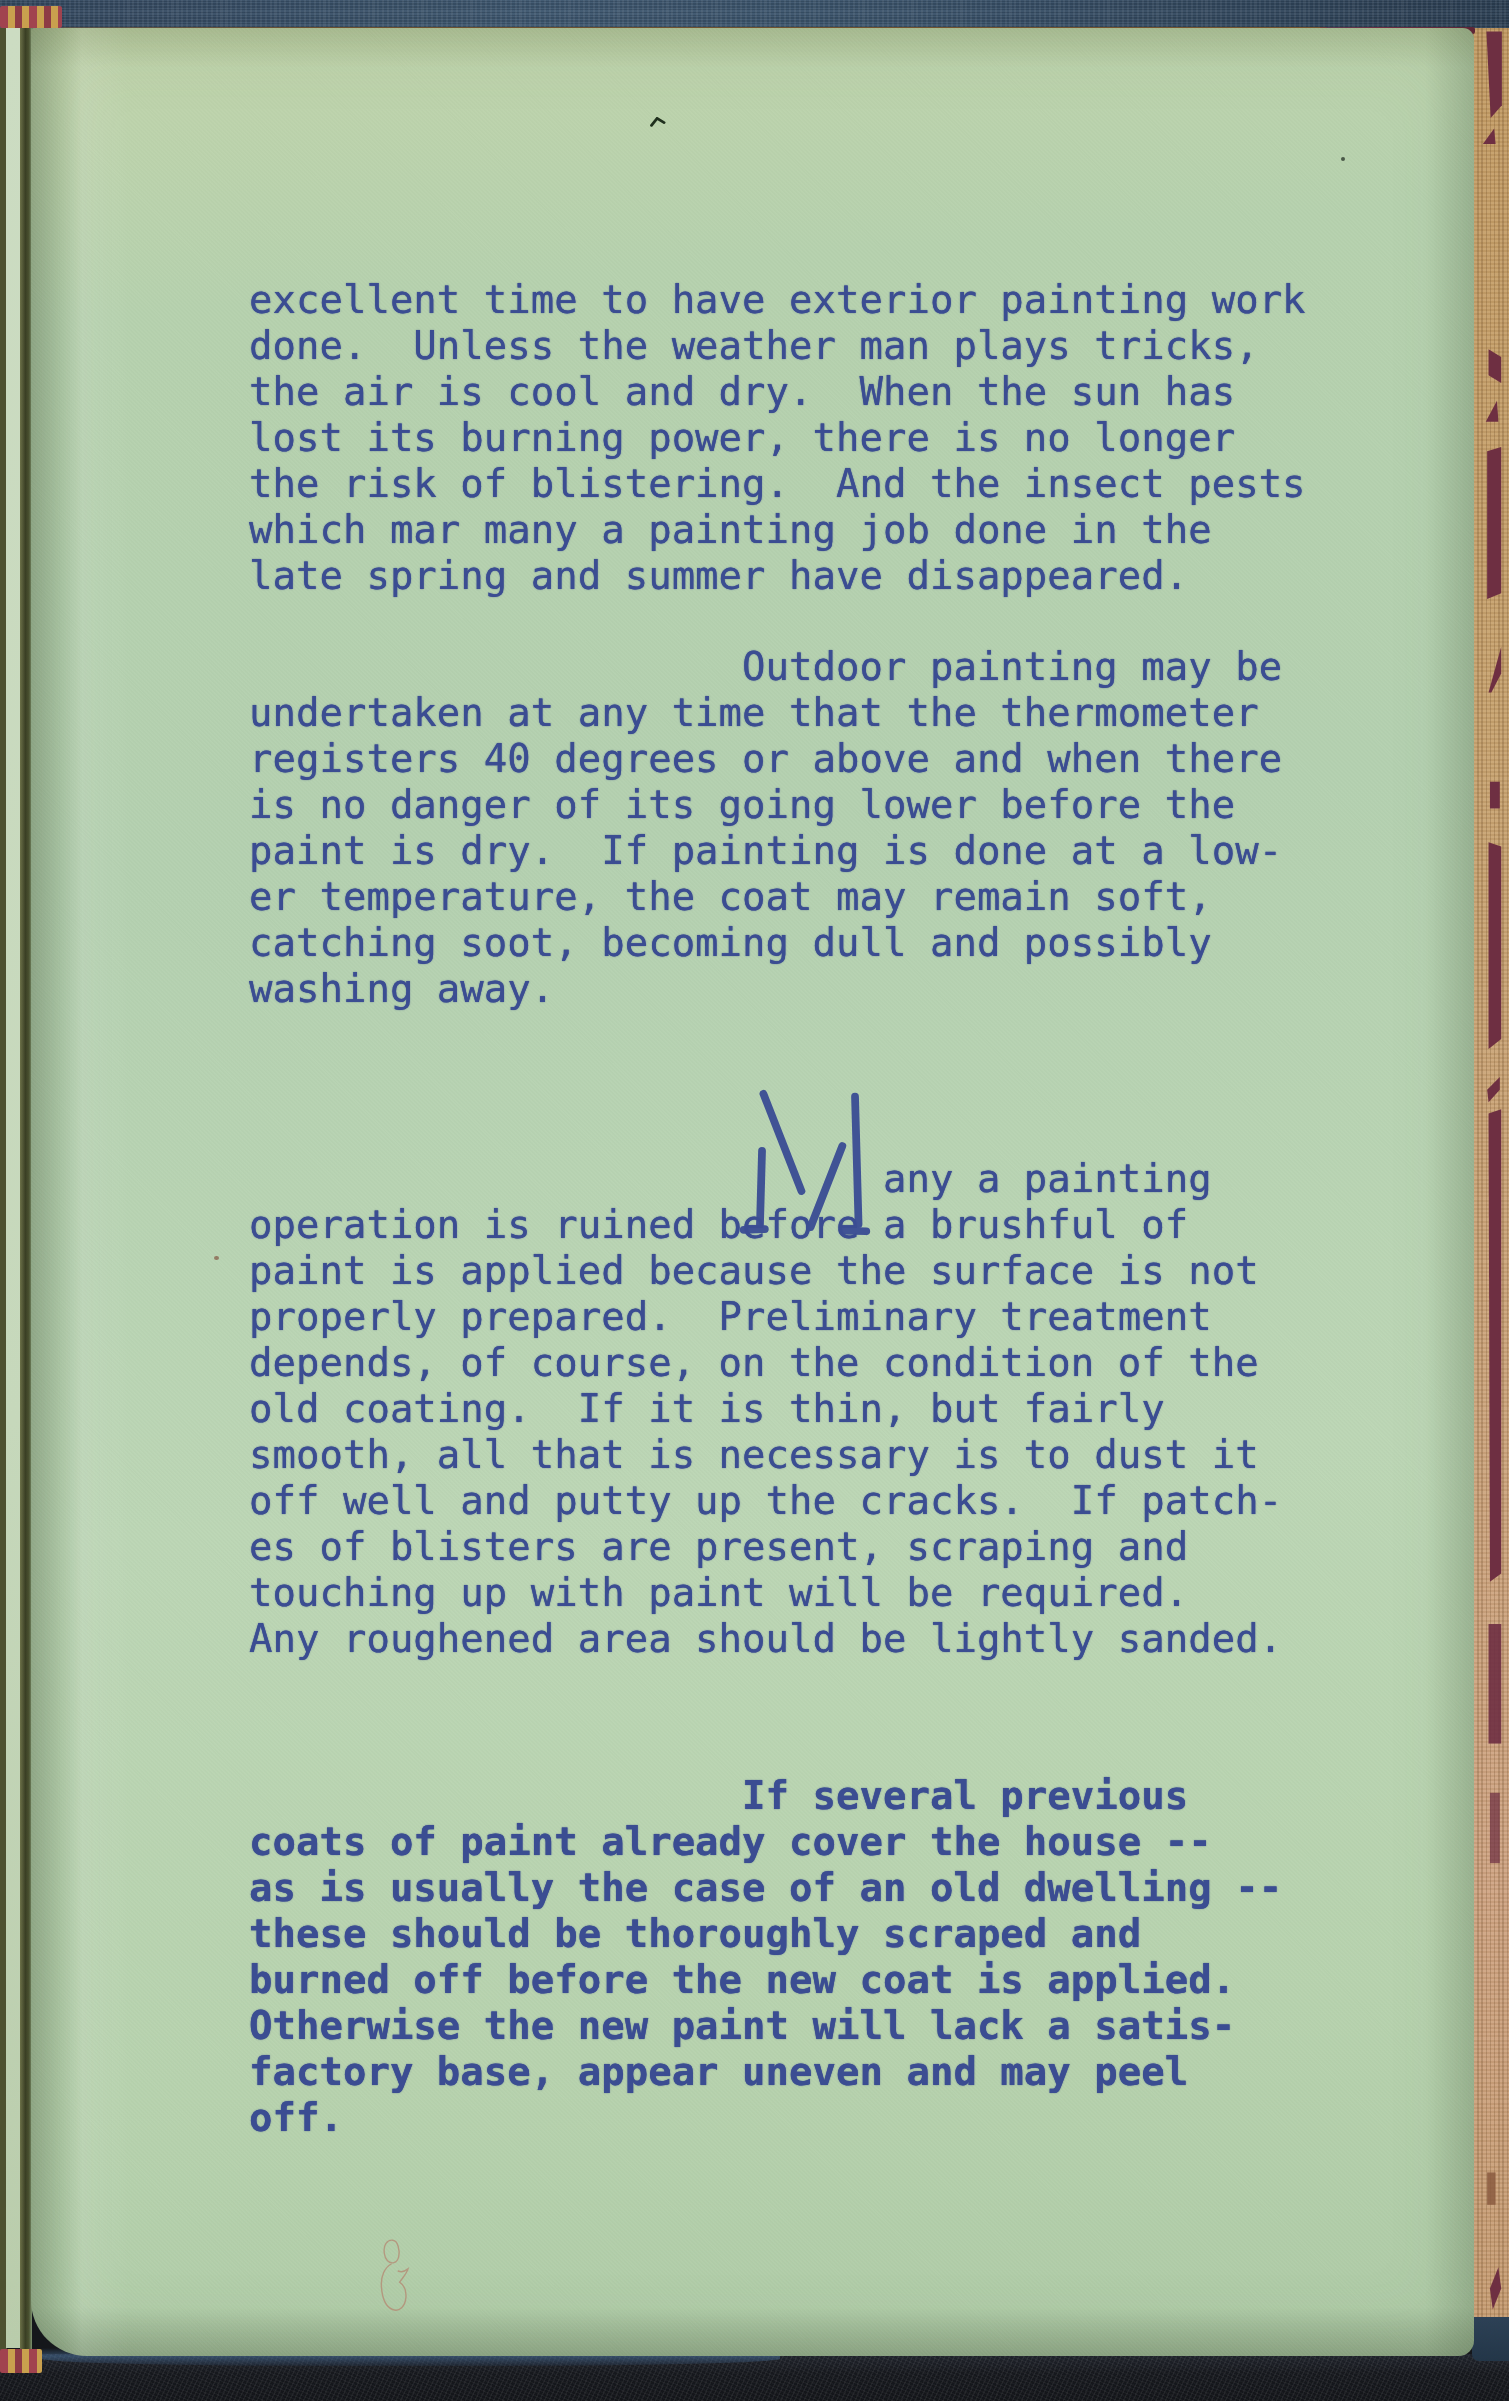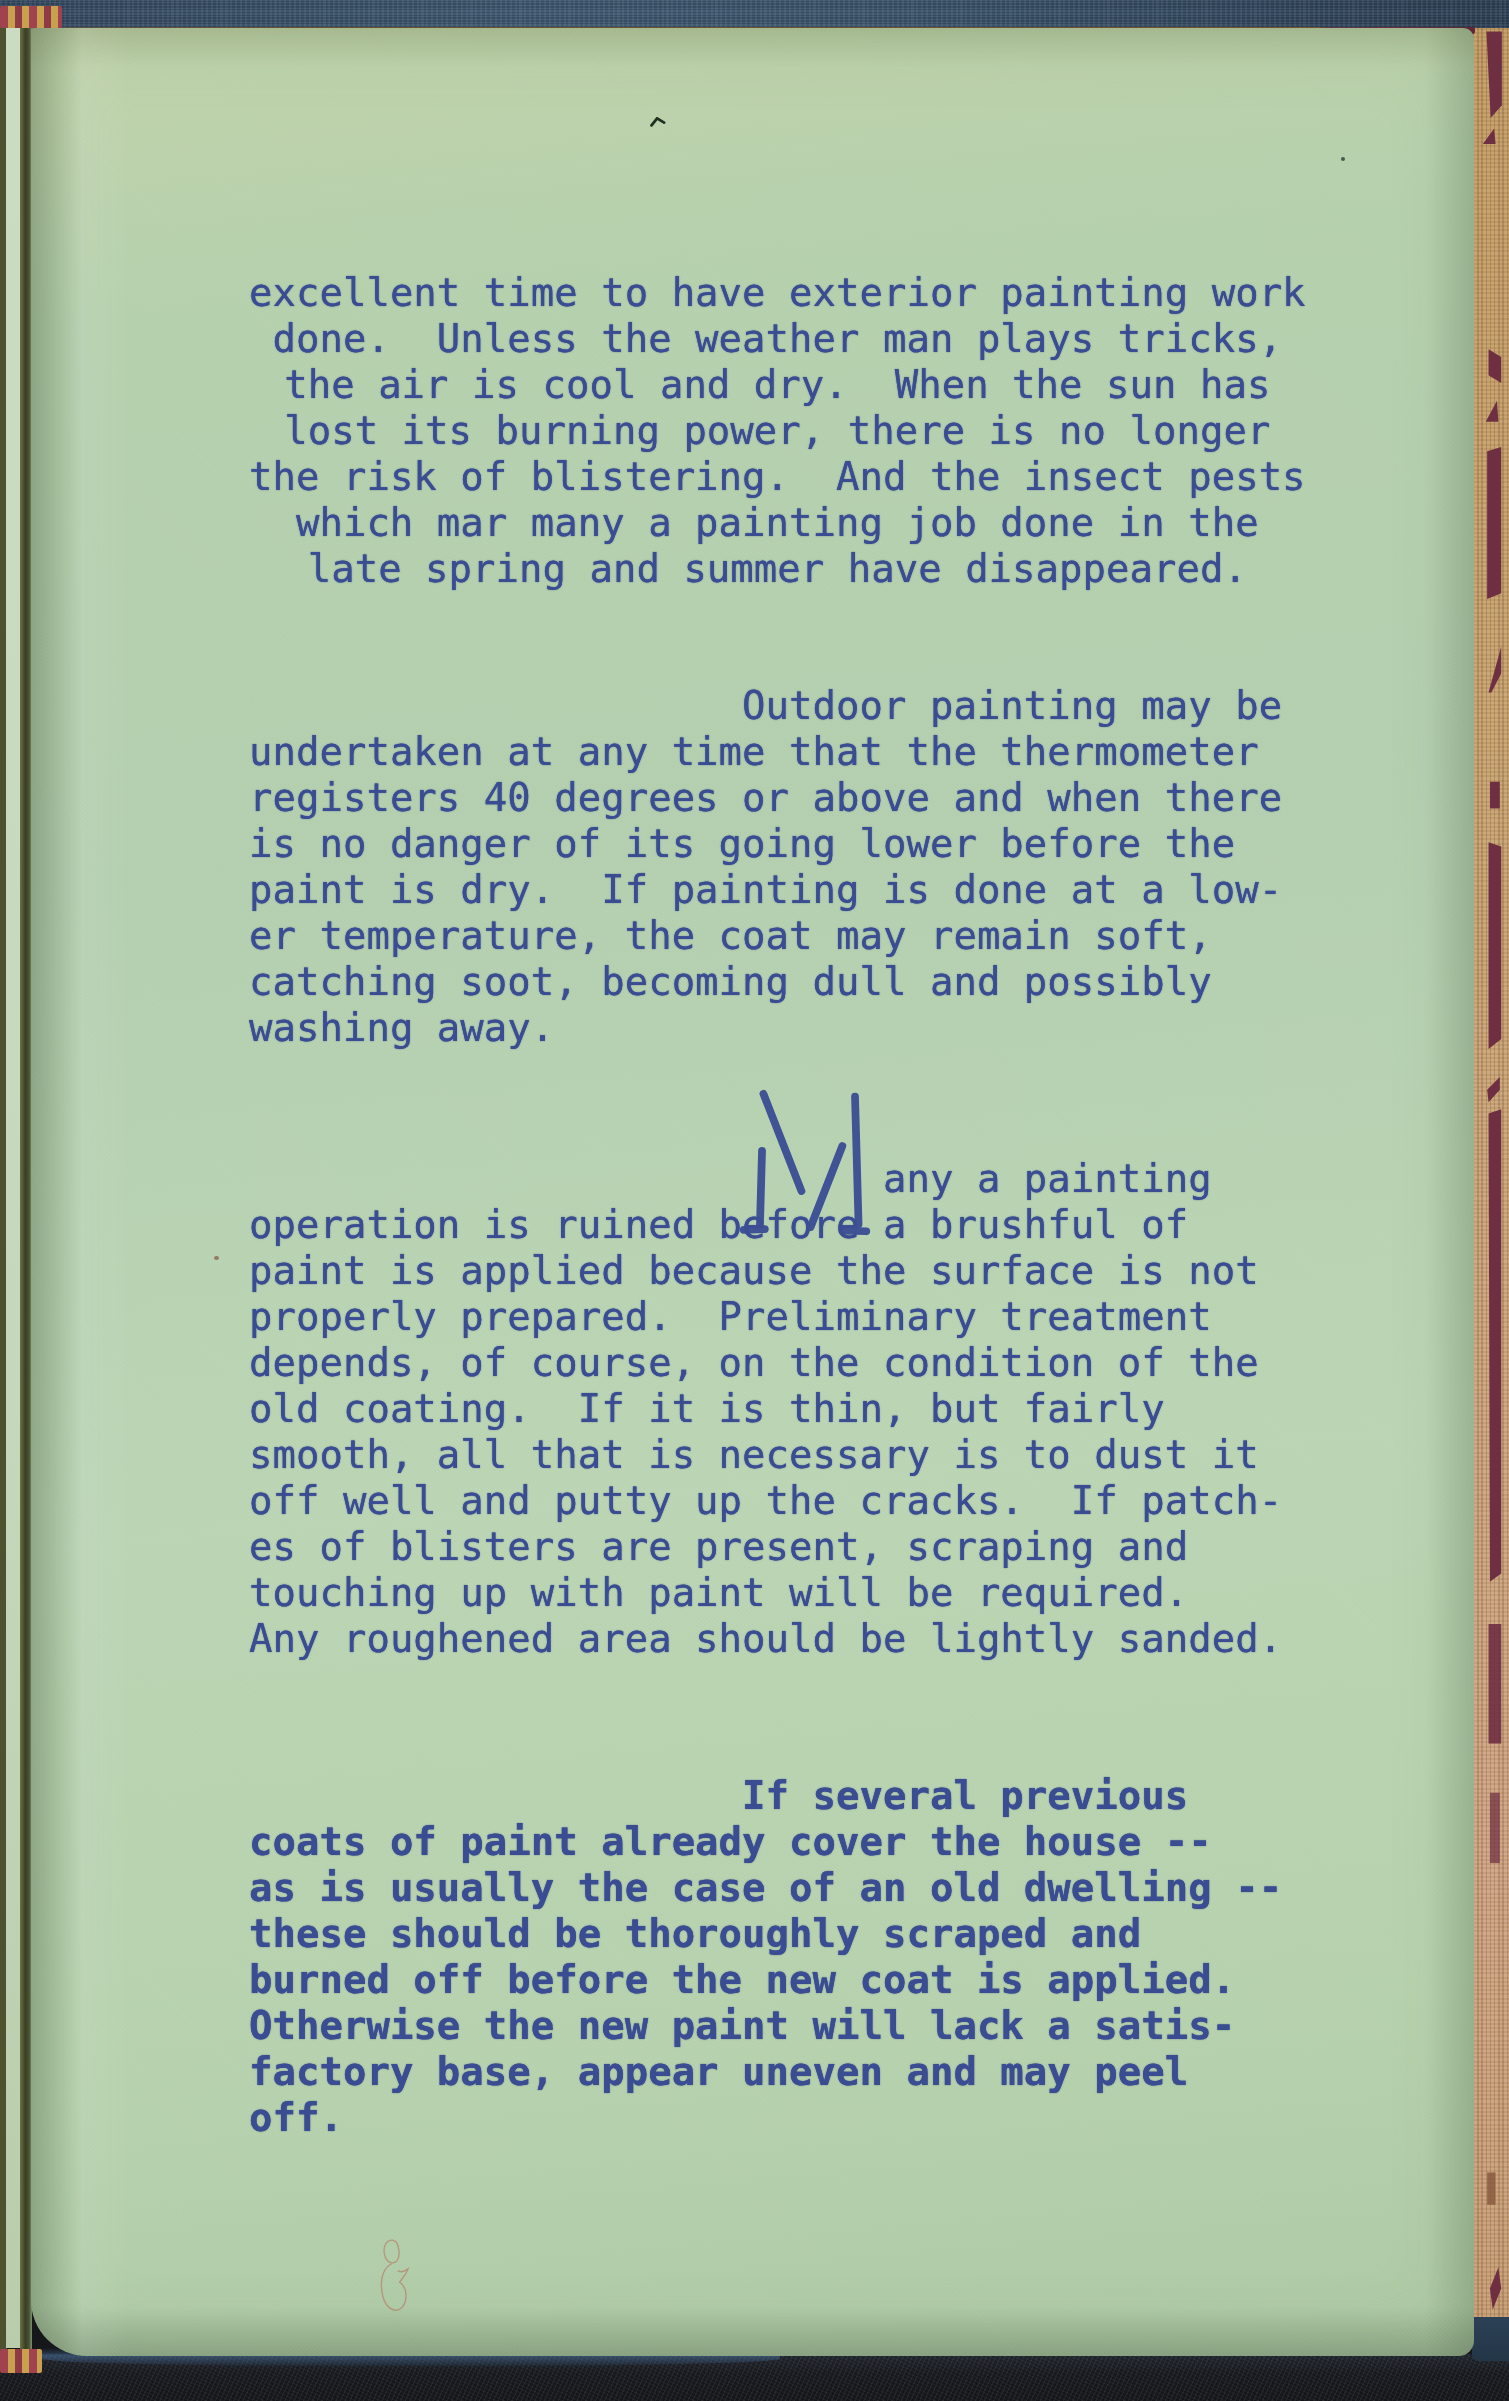--- a/index.html
+++ b/index.html
@@ -90,22 +90,22 @@
   }
   
   .para{
     position:absolute;left:249px;
     font-family:"DejaVu Sans Mono", monospace;
     font-size:39px;line-height:46px;
     white-space:pre;
     color:#3b4d92;
     text-shadow:0 0 0.7px rgba(55,72,140,.95), 0 0 2.1px rgba(55,72,140,.30);
   }
-  #para1{top:270px;text-align:center;}
-  #para2{top:683px;}
+  #para1{top:277px;}
+  #para2{top:644px;}
   #para3{top:1156px;}
   #para4{top:1773px;font-weight:bold;}
   .dropcap-m{position:absolute;left:731px;top:1084px;}
   
   .doodle{position:absolute;left:366px;top:2236px;opacity:.7;}
   .fleck-check{position:absolute;left:650px;top:117px;}
   .dot1{position:absolute;left:1341px;top:157px;width:4.2px;height:4.2px;border-radius:50%;background:#2e3b2e;opacity:.8;}
   .dot2{position:absolute;left:214px;top:1256px;width:4.9px;height:4.2px;border-radius:50%;background:#8a6550;opacity:.8;}
 </style>
 </head>

